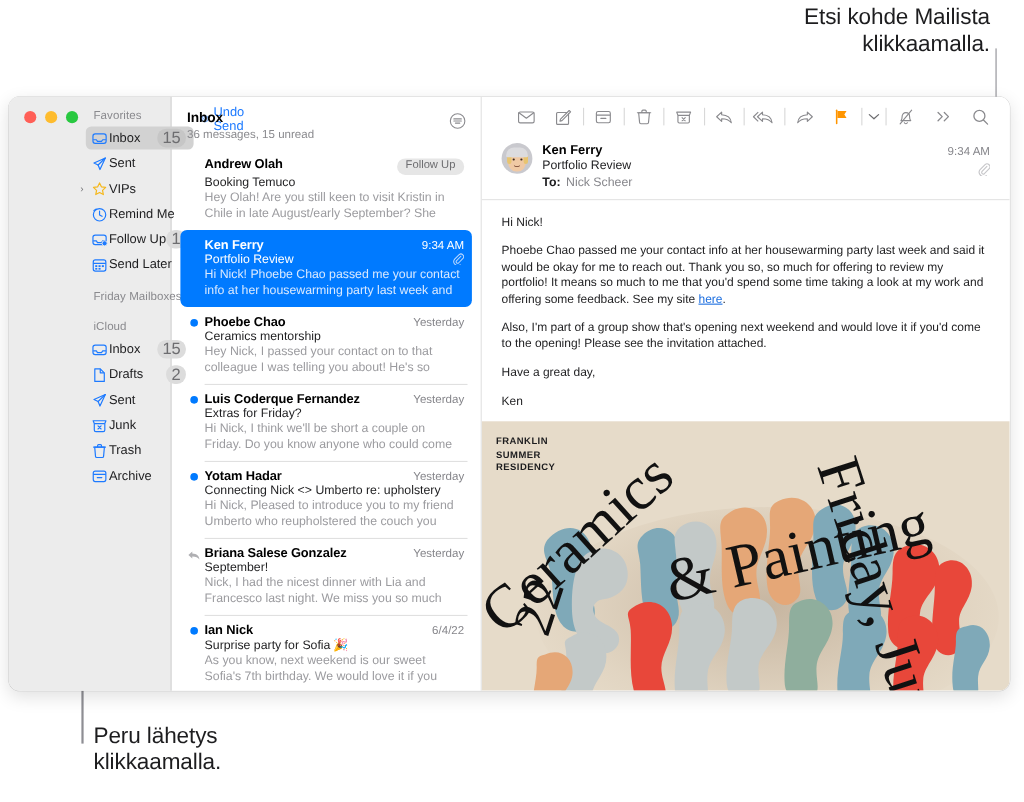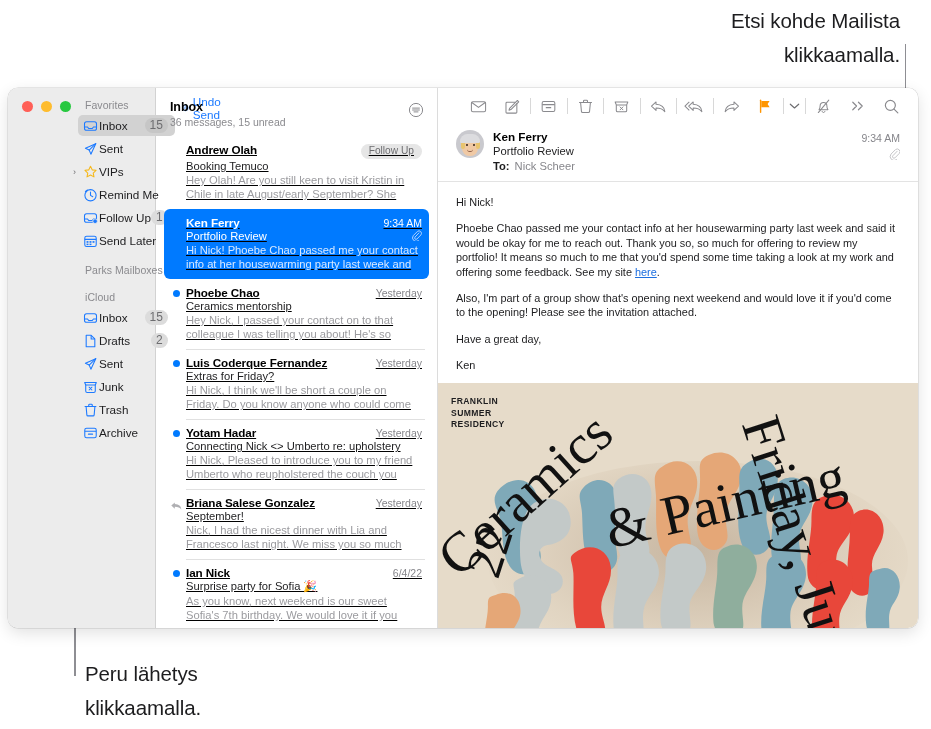--- a/index.html
+++ b/index.html
@@ -9,21 +9,21 @@
     font-family: "Liberation Sans", sans-serif;
     -webkit-font-smoothing: antialiased;
     overflow: hidden;
   }
   .page { position: relative; width: 931px; height: 729px; }
 
   
   .callout {
     position: absolute;
     font-size: 20.5px;
-    line-height: 34px;
+    line-height: 24px;
     color: #1d1d1f;
     letter-spacing: -0.1px;
     white-space: pre;
   }
   #callout-top { top: 4px; right: 31px; text-align: right; }
   #callout-bottom { left: 85px; top: 657px; text-align: left; }
   .leader {
     position: absolute;
     background: #8e8e93;
     width: 1.5px;
@@ -84,21 +84,21 @@
     color: #1d7aff;
   }
   .sb-item .ico svg { display: block; }
   .sb-item .disc {
     position: absolute; left: -5px; top: 50%;
     transform: translateY(-50%);
     font-size: 9px; color: #6d6d70; line-height: 1;
   }
   .sb-label { flex: 1 1 auto; white-space: nowrap; }
   .sb-count {
-    font-size: 12px; color: #6d6d70;
+    font-size: 15px; color: #6d6d70;
     background: #dcdcdc; border-radius: 8px;
     min-width: 17px; text-align: left;
     padding: 1px 5px 1.5px; line-height: 1;
   }
   .sb-item.selected .sb-count { background: #c6c6c6; }
 
   .undo-send {
     height: 40px; display: flex;
     align-items: center; justify-content: center;
     gap: 4px; color: #1d7aff; font-size: 11.7px;
@@ -122,21 +122,20 @@
   .ml-sub { font-size: 10.5px; color: #8a8a8e; margin-top: 2px; }
   .filter-btn {
     position: absolute; right: 13px; top: 14px;
     width: 16px; height: 16px; color: #8a8a8e;
   }
   .ml-rows { flex: 1 1 auto; overflow: hidden; padding: 0 8px; }
   .msgrow {
     position: relative;
     padding: 7px 7px 8px 22px;
     border-radius: 6px;
-    text-decoration: underline;
   }
   .msgrow + .msgrow::before {
     content: ""; position: absolute;
     left: 22px; right: 4px; top: 0;
     height: 0.5px; background: #e0e0e0;
   }
   .msgrow.selected { background: #007aff; }
   .msgrow.selected + .msgrow::before { background: transparent; }
   .msgrow.selected::before { background: transparent !important; }
   .mr-top { display: flex; align-items: baseline; }
@@ -365,21 +364,21 @@
                 <rect x="3.8" y="8.1" width="2" height="1.8" fill="currentColor"></rect>
                 <rect x="7" y="8.1" width="2" height="1.8" fill="currentColor"></rect>
                 <rect x="10.2" y="8.1" width="2" height="1.8" fill="currentColor"></rect>
                 <rect x="3.8" y="10.8" width="2" height="1.6" fill="currentColor"></rect>
                 <rect x="7" y="10.8" width="2" height="1.6" fill="currentColor"></rect>
               </svg>
             </span>
             <span class="sb-label">Send Later</span>
           </div>
           <div class="sb-gap"></div>
-          <div class="sb-header">Parks Mailboxes</div>
+          <div class="sb-header">Friday Mailboxes</div>
           <div class="sb-gap"></div>
           <div class="sb-header">iCloud</div>
           <div class="sb-item">
             <span class="ico">
               <svg width="15" height="15" viewBox="0 0 16 16" fill="none">
                 <rect x="1.6" y="3.4" width="12.8" height="9.2" rx="2.2" stroke="currentColor" stroke-width="1.15"></rect>
                 <path d="M1.8 9.1h3.1l1.1 1.6h3.9l1.2-1.6h3.1" stroke="currentColor" stroke-width="1.15" stroke-linejoin="round" fill="none"></path>
               </svg>
             </span>
             <span class="sb-label">Inbox</span>

